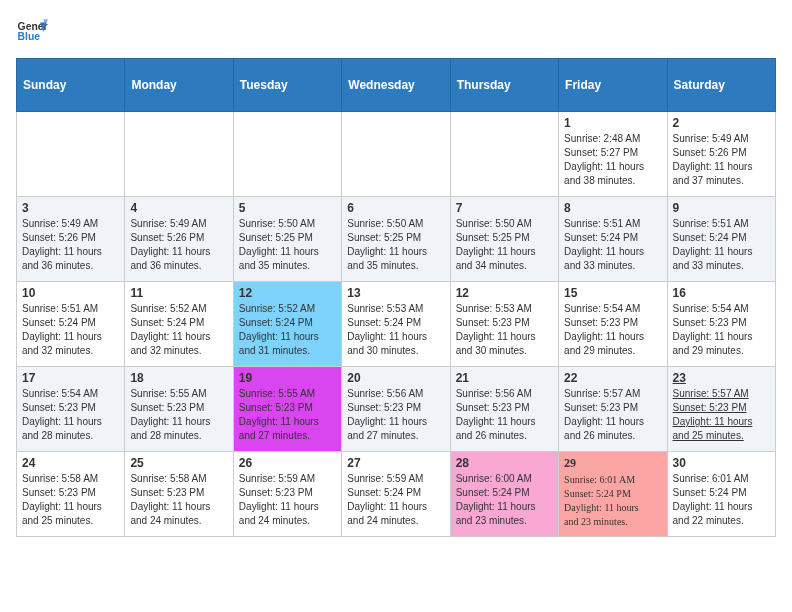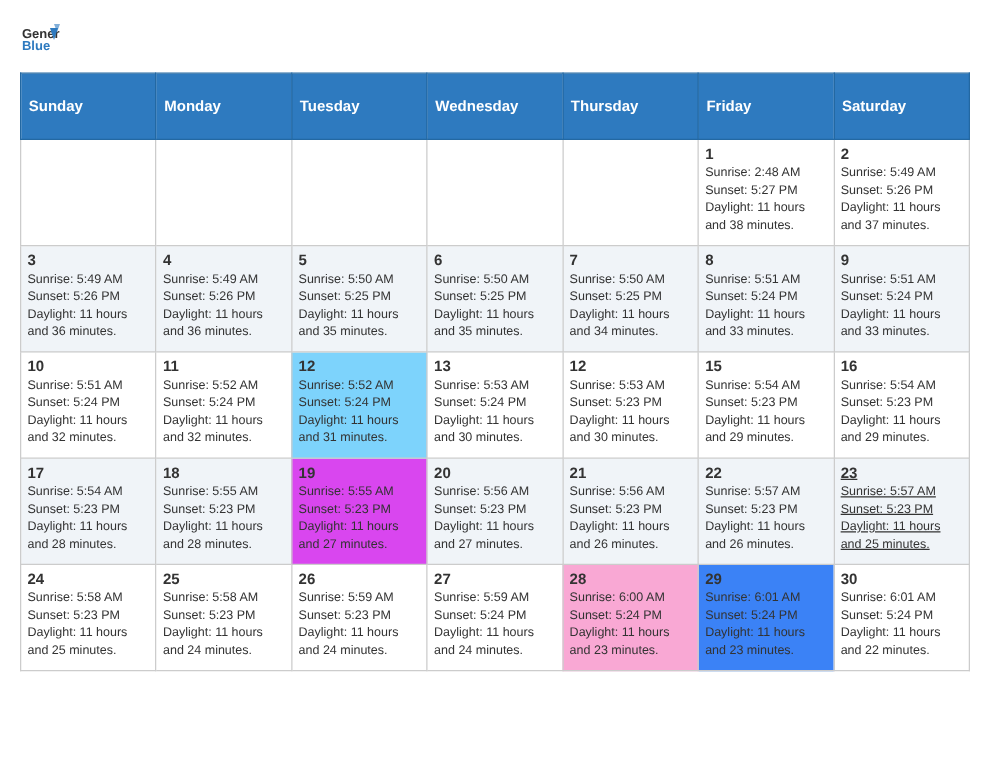--- a/index.html
+++ b/index.html
@@ -316,21 +316,21 @@
           <div class="cell-text">Daylight: 11 hours</div>
           <div class="cell-text">and 24 minutes.</div>
         </td>
         <td style="background: #f9a8d4;">
           <span class="day-num">28</span>
           <div class="cell-text">Sunrise: 6:00 AM</div>
           <div class="cell-text">Sunset: 5:24 PM</div>
           <div class="cell-text">Daylight: 11 hours</div>
           <div class="cell-text">and 23 minutes.</div>
         </td>
-        <td style="background: #3b82f6;">
+        <td style="background: #fca5a5; font-family: Liberation Serif, serif;">
           <span class="day-num">29</span>
           <div class="cell-text">Sunrise: 6:01 AM</div>
           <div class="cell-text">Sunset: 5:24 PM</div>
           <div class="cell-text">Daylight: 11 hours</div>
           <div class="cell-text">and 23 minutes.</div>
         </td>
         <td style="background: rgb(255, 255, 255);">
           <span class="day-num">30</span>
           <div class="cell-text">Sunrise: 6:01 AM</div>
           <div class="cell-text">Sunset: 5:24 PM</div>

